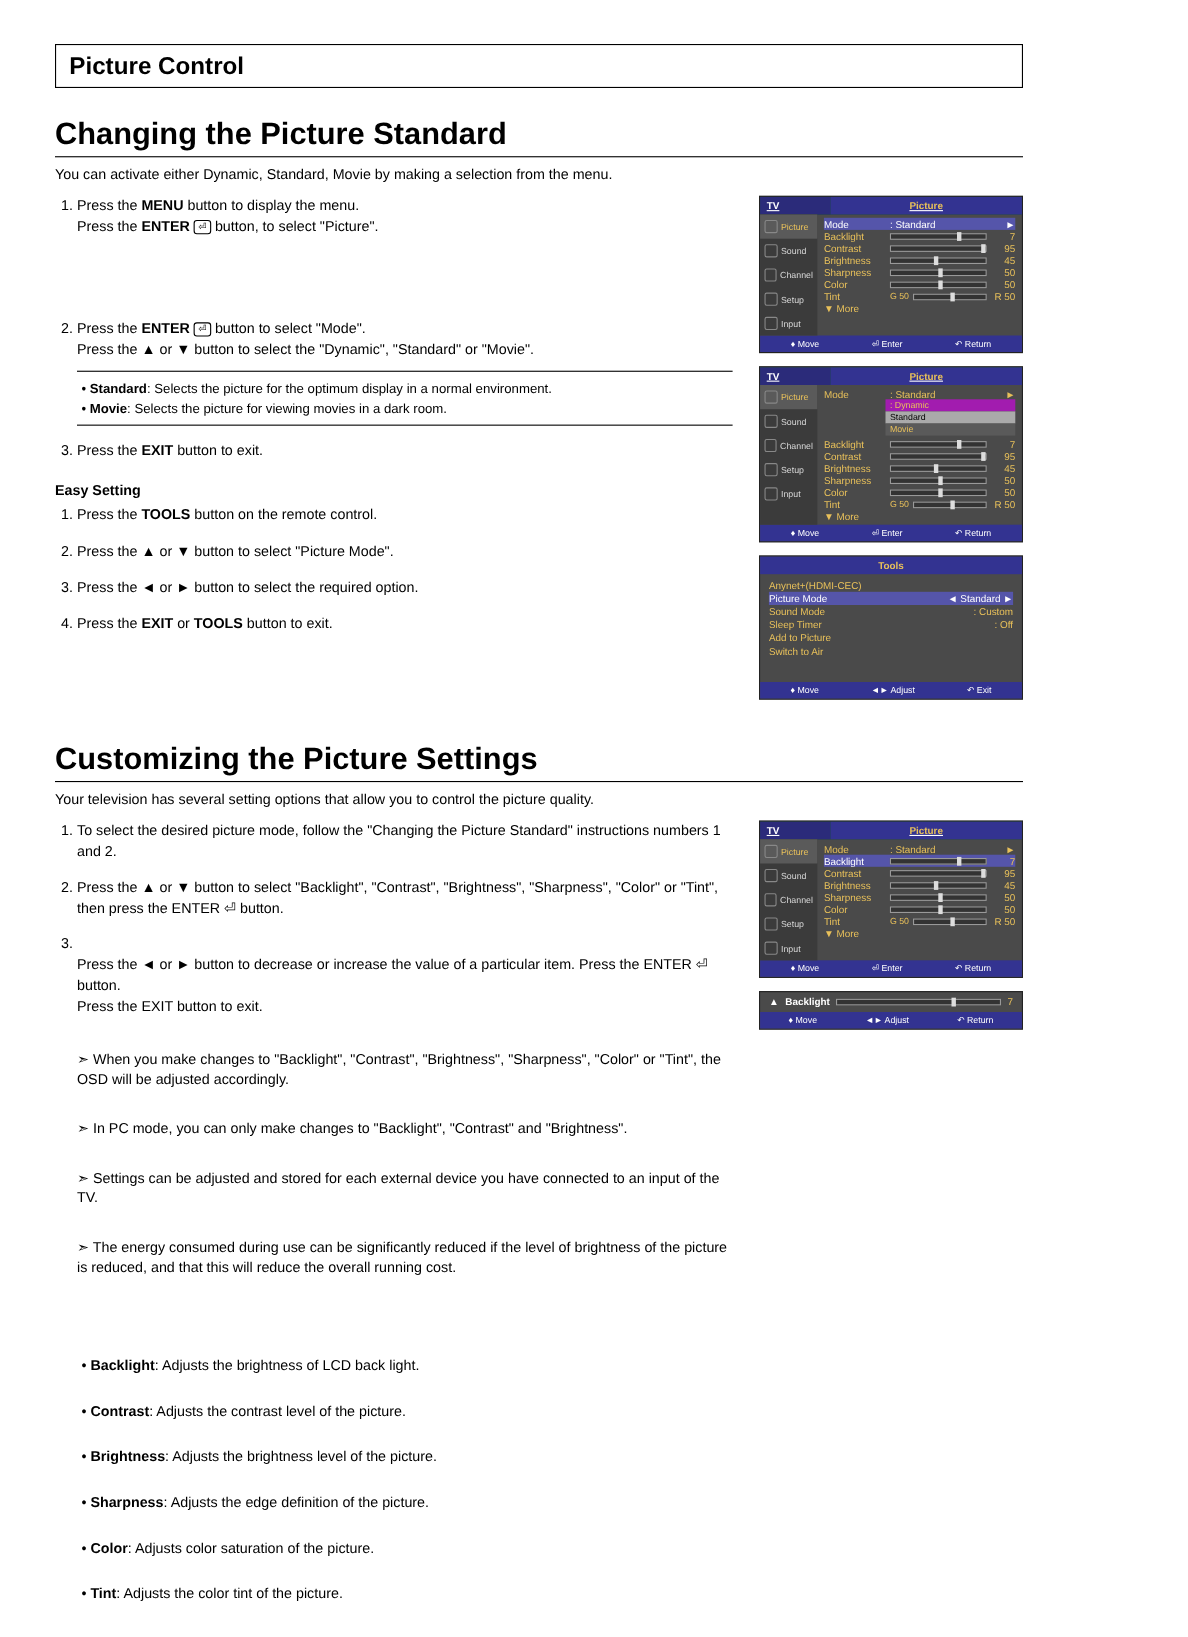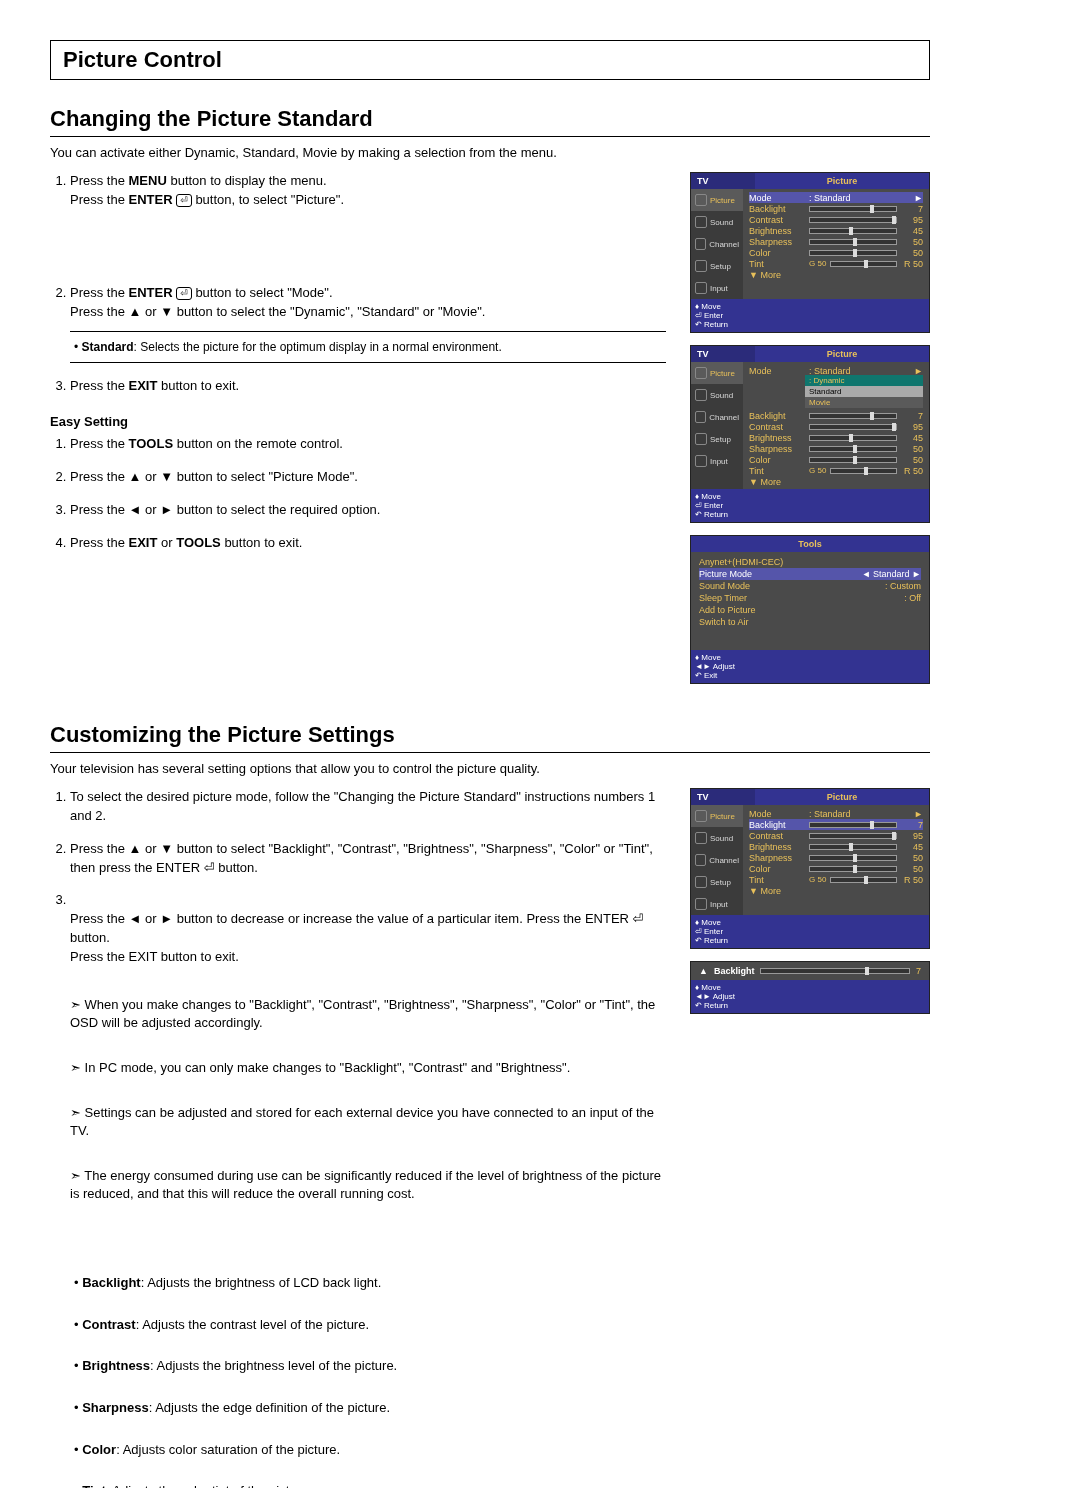--- a/index.html
+++ b/index.html
@@ -15,21 +15,21 @@
     border: 1px solid #000;
     padding: 6px 12px;
     margin-bottom: 24px;
   }
   .section-title-box h1 {
     font-size: 22px;
     margin: 0;
     font-weight: bold;
   }
   h2 {
-    font-size: 22px;
+    font-size: 28px;
     border-bottom: 1px solid #000;
     padding-bottom: 4px;
     margin: 26px 0 8px 0;
   }
   .intro {
     margin: 6px 0 12px 0;
   }
   .cols {
     display: flex;
     gap: 24px;
@@ -100,20 +100,21 @@
   .osd {
     background: #4a4a4a;
     color: #fff;
     font-size: 9px;
     border: 1px solid #222;
     margin-bottom: 12px;
   }
   .osd-titlebar {
     display:flex;
     background: #14532d;
+    text-decoration: underline;
   }
   .osd-titlebar .tl {
     width: 52px;
     background:#2b2b7a;
     color:#fff;
     padding:3px 6px;
     font-weight:bold;
   }
   .osd-titlebar .tr {
     flex:1;
@@ -176,21 +177,20 @@
     height:8px;
     background:#ddd;
   }
   .osd-footer {
     background:#333391;
     color:#fff;
     display:flex;
     justify-content:space-around;
     padding:3px 4px;
     font-size:8px;
-    flex-direction:column;
   }
   .osd-footer span { color:#fff; }
   .tools-osd {
     background:#4a4a4a;
     color:#fff;
     font-size:9px;
     border:1px solid #222;
     margin-bottom:12px;
   }
   .tools-osd .th {
@@ -244,20 +244,21 @@
       <li>
         <span>Press the </span><b>MENU</b><span style="white-space:pre-line"> button to display the menu.
 Press the </span><b>ENTER</b> <span class="enter-icon">⏎</span><span> button, to select "Picture".</span>
         <div style="height:60px"></div>
       </li>
       <li>
         <span>Press the </span><b>ENTER</b> <span class="enter-icon">⏎</span><span style="white-space:pre-line"> button to select "Mode".
 Press the ▲ or ▼ button to select the "Dynamic", "Standard" or "Movie".</span>
         <div class="sub-bullets">
           <div>• <b>Standard</b><span>: Selects the picture for the optimum display in a normal environment.</span></div>
+          <div>• <b>Movie</b><span>: Selects the picture for viewing movies in a dark room.</span></div>
         </div>
       </li>
       <li>
         <span>Press the </span><b>EXIT</b><span> button to exit.</span>
       </li>
     </ol>
 
     <div class="sub-heading">Easy Setting</div>
     <ol class="steps">
       <li><span>Press the </span><b>TOOLS</b><span> button on the remote control.</span></li>
@@ -386,21 +387,21 @@
               <span>Input</span>
             </div>
         </div>
         <div class="osd-main">
             <div class="osd-row">
               <span class="lab">Mode</span>
               <span class="rval" style="flex: 1 1 0%;">: Standard</span>
               <span>►</span>
             </div>
             <div style="margin-left: 56px; margin-top: -1px; margin-bottom: 2px;">
-              <div class="opt" style="background: #0f766e; color: rgb(232, 192, 90); padding: 1px 4px; font-size: 8px;">: Dynamic</div>
+              <div class="opt" style="background: #a21caf; color: rgb(232, 192, 90); padding: 1px 4px; font-size: 8px;">: Dynamic</div>
               <div class="opt sel" style="background: rgb(170, 170, 170); color: rgb(0, 0, 0); padding: 1px 4px; font-size: 8px;">Standard</div>
               <div class="opt" style="background: rgb(90, 90, 90); color: rgb(232, 192, 90); padding: 1px 4px; font-size: 8px;">Movie</div>
             </div>
             <div class="osd-row">
               <span class="lab">Backlight</span>
               <div class="bar">
                 <div class="knob" style="left: 70%;"></div>
               </div>
               <span class="val">7</span>
             </div>

